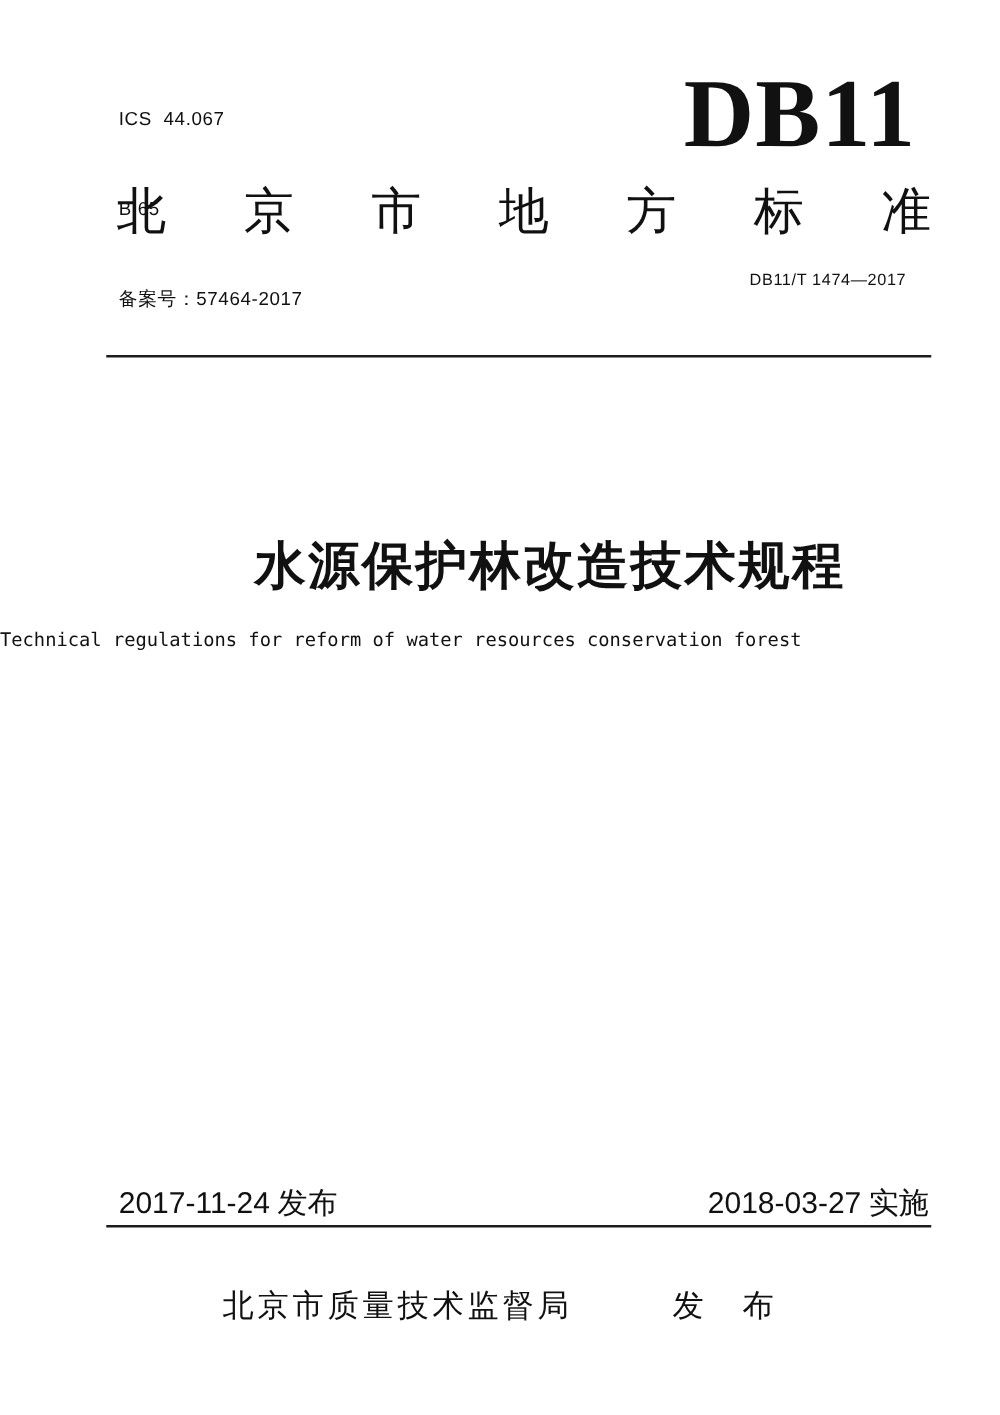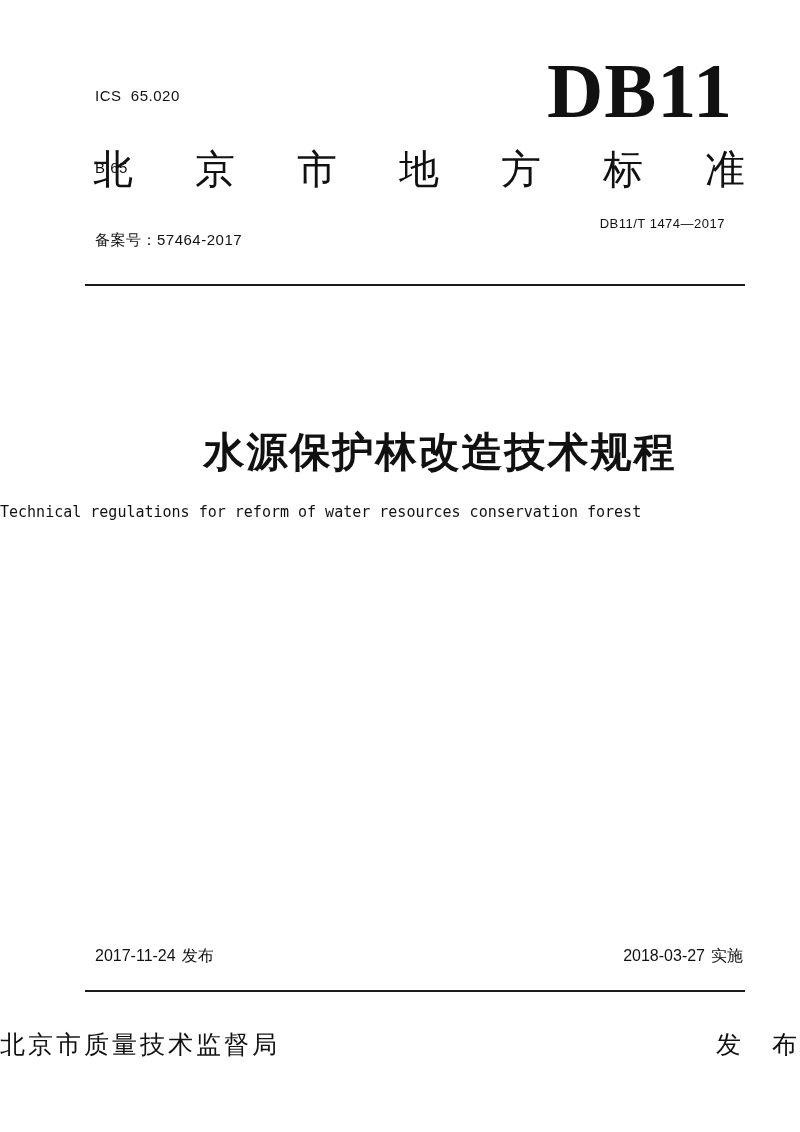--- a/index.html
+++ b/index.html
@@ -84,48 +84,48 @@
   }
   
   .date-row {
     position: absolute;
     left: 85px;
     top: 946px;
     width: 660px;
     display: flex;
     justify-content: space-between;
     align-items: baseline;
-    padding: 0 2px 23px 10px;
+    padding: 0 2px 2px 10px;
     border-bottom: 2px solid #1c1c1c;
-    font-size: 16px;
+    font-size: 24px;
   }
   .date-pair { display: flex; align-items: baseline; gap: 6px; }
   
   .publisher-row {
     position: absolute;
     top: 1028px;
     left: 0;
     width: 100%;
     display: flex;
-    justify-content: space-between;
+    justify-content: center;
     align-items: baseline;
     gap: 80px;
     font-size: 25px;
     font-weight: 500;
     letter-spacing: 3px;
     font-family: Liberation Serif, serif;
   }
 </style>
 </head>
 <body>
 
 <div class="page">
 
   <div class="meta">
-    <div>ICS  65.020</div>
+    <div>ICS  44.067</div>
     <div>B 65</div>
     <div>备案号：57464-2017</div>
   </div>
 
   <div class="logo">DB11</div>
 
   <div class="banner">
     <span>北</span>
     <span>京</span>
     <span>市</span>

